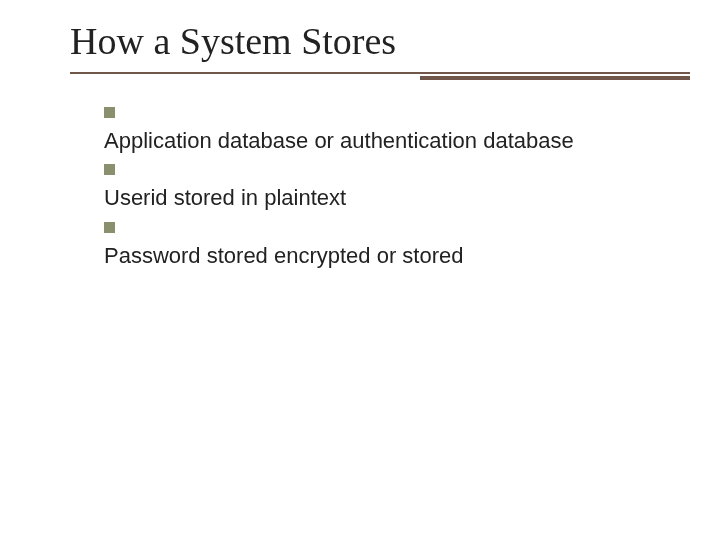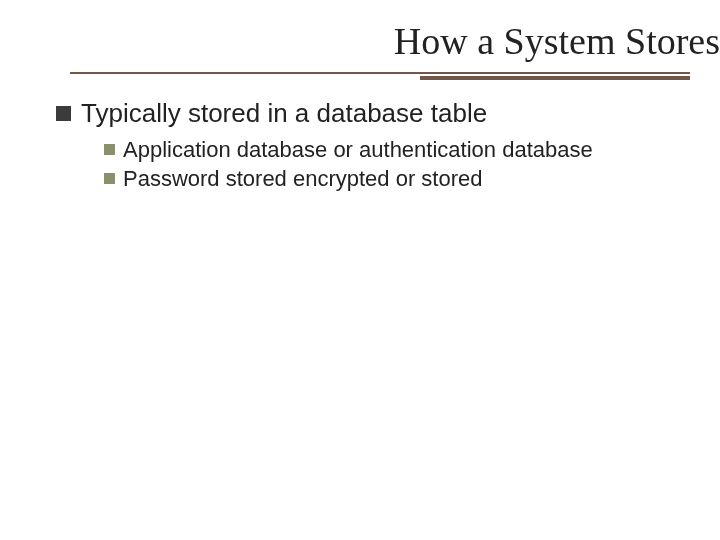--- a/index.html
+++ b/index.html
@@ -1,15 +1,15 @@
 <!DOCTYPE html>
 <html><head>
 <meta charset="utf-8">
 <style>
-  * { margin: 0; padding: 0; box-sizing: border-box; text-align: right; }
+  * { margin: 0; padding: 0; box-sizing: border-box; }
   body {
     width: 720px;
     height: 540px;
     background: #ffffff;
     font-family: Arial, Helvetica, sans-serif;
     position: relative;
     overflow: hidden;
   }
   .title-block {
     padding: 20px 0 0 70px;
@@ -63,20 +63,21 @@
   .sub {
     padding-left: 48px;
   }
   .lvl2 {
     display: flex;
     align-items: flex-start;
     gap: 8px;
     font-size: 22px;
     color: #222;
     line-height: 1.35;
+    flex-direction: column;
   }
   .lvl2 .bullet {
     width: 11px;
     height: 11px;
     background: #8a8f6e;
     margin-top: 9px;
     flex-shrink: 0;
   }
 </style>
 </head>
@@ -86,27 +87,27 @@
   <div class="title">How a System Stores</div>
 </div>
 <div class="title-underline">
   <div class="full-line"></div>
   <div class="partial-wrap">
       <div class="partial-line"></div>
     </div>
 </div>
 
 <div class="content">
-  <div class="lvl1">
-    <span class="bullet"></span>
-    <span>Typically stored in a database table</span>
-  </div>
   <div class="sub">
     <div class="lvl2">
       <span class="bullet"></span>
       <span>Application database or authentication database</span>
+    </div>
+    <div class="lvl2">
+      <span class="bullet"></span>
+      <span>Userid stored in plaintext</span>
     </div>
     <div class="lvl2">
       <span class="bullet"></span>
       <span>Password stored encrypted or stored</span>
     </div>
   </div>
 </div>
 
 </body></html>

